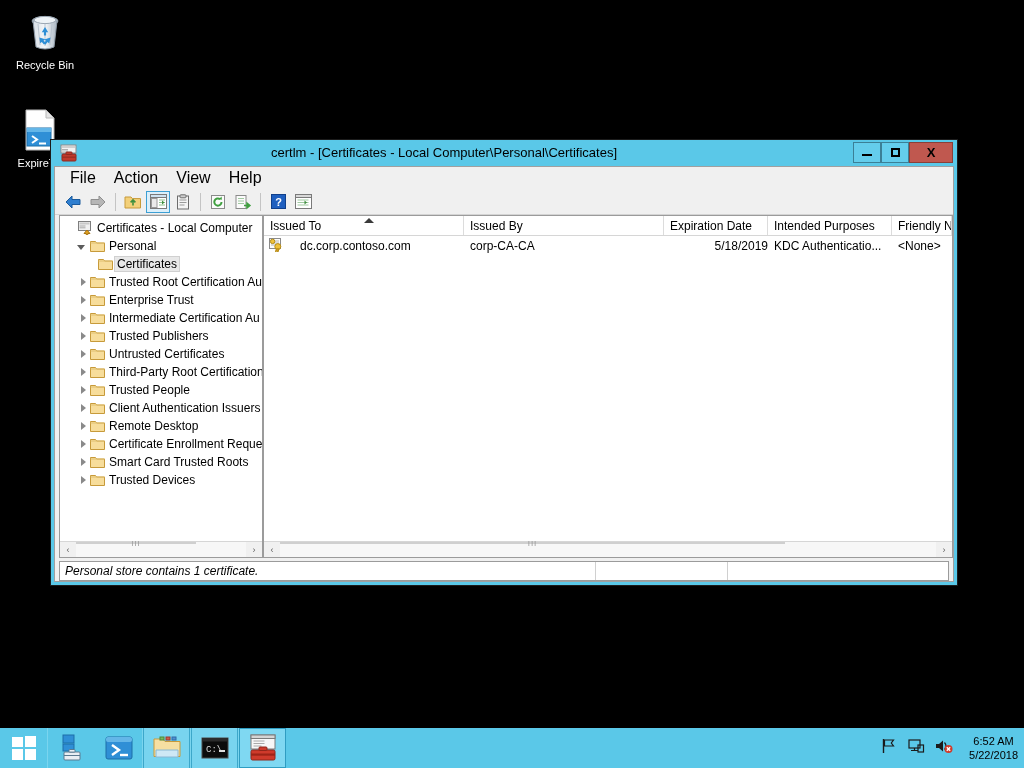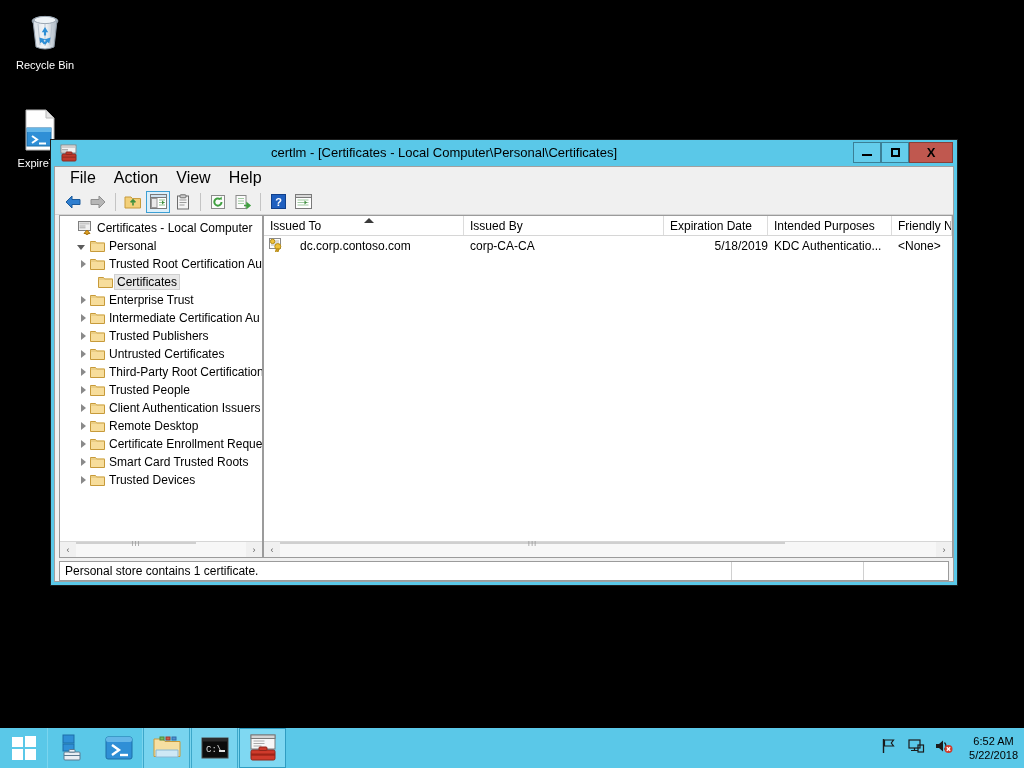--- a/index.html
+++ b/index.html
@@ -302,41 +302,41 @@
                 </span>
               <span class="ico">
                 <svg width="15" height="13" viewBox="0 0 15 13">
                     <path d="M0.5 1.5 h5 l1.2 1.5 h7.8 v8.5 h-14 z" fill="#f7dd9b" stroke="#c79a3a"></path>
                     <path d="M0.5 3 h14" stroke="#e0c070"></path>
                   </svg>
               </span>
               <span class="lbl">Personal</span>
             </div>
 
+            <div class="tnode selected" style="padding-left:36px;">
+              <span class="ico">
+                <svg width="15" height="13" viewBox="0 0 15 13">
+                    <path d="M0.5 1.5 h5 l1.2 1.5 h7.8 v8.5 h-14 z" fill="#f7dd9b" stroke="#c79a3a"></path>
+                    <path d="M0.5 3 h14" stroke="#e0c070"></path>
+                  </svg>
+              </span>
+              <span class="lbl">Certificates</span>
+            </div>
+
             <div class="tnode" style="padding-left:14px;">
               <span class="exp tri-closed">
                   <i></i>
                 </span>
               <span class="ico">
                 <svg width="15" height="13" viewBox="0 0 15 13">
                     <path d="M0.5 1.5 h5 l1.2 1.5 h7.8 v8.5 h-14 z" fill="#f7dd9b" stroke="#c79a3a"></path>
                     <path d="M0.5 3 h14" stroke="#e0c070"></path>
                   </svg>
               </span>
               <span class="lbl">Trusted Root Certification Au</span>
-            </div>
-
-            <div class="tnode selected" style="padding-left:36px;">
-              <span class="ico">
-                <svg width="15" height="13" viewBox="0 0 15 13">
-                    <path d="M0.5 1.5 h5 l1.2 1.5 h7.8 v8.5 h-14 z" fill="#f7dd9b" stroke="#c79a3a"></path>
-                    <path d="M0.5 3 h14" stroke="#e0c070"></path>
-                  </svg>
-              </span>
-              <span class="lbl">Certificates</span>
             </div>
 
             <div class="tnode" style="padding-left:14px;">
               <span class="exp tri-closed">
                   <i></i>
                 </span>
               <span class="ico">
                 <svg width="15" height="13" viewBox="0 0 15 13">
                     <path d="M0.5 1.5 h5 l1.2 1.5 h7.8 v8.5 h-14 z" fill="#f7dd9b" stroke="#c79a3a"></path>
                     <path d="M0.5 3 h14" stroke="#e0c070"></path>
@@ -526,21 +526,21 @@
             <div class="sb-arrow">‹</div>
             <div class="sb-track">
               <div class="sb-thumb" style="width:505px;">III</div>
             </div>
             <div class="sb-arrow">›</div>
           </div>
         </div>
       </div>
 
       <div id="statusbar">
-        <div class="sb-panel" style="width:672px;">Personal store contains 1 certificate.</div>
+        <div class="sb-panel" style="width:536px;font-style:italic;">Personal store contains 1 certificate.</div>
         <div class="sb-panel" style="width:132px;"></div>
         <div class="sb-panel" style="flex:1;"></div>
       </div>
 
     </div>
   </div>
 </div>
 
 <div id="taskbar">
 

